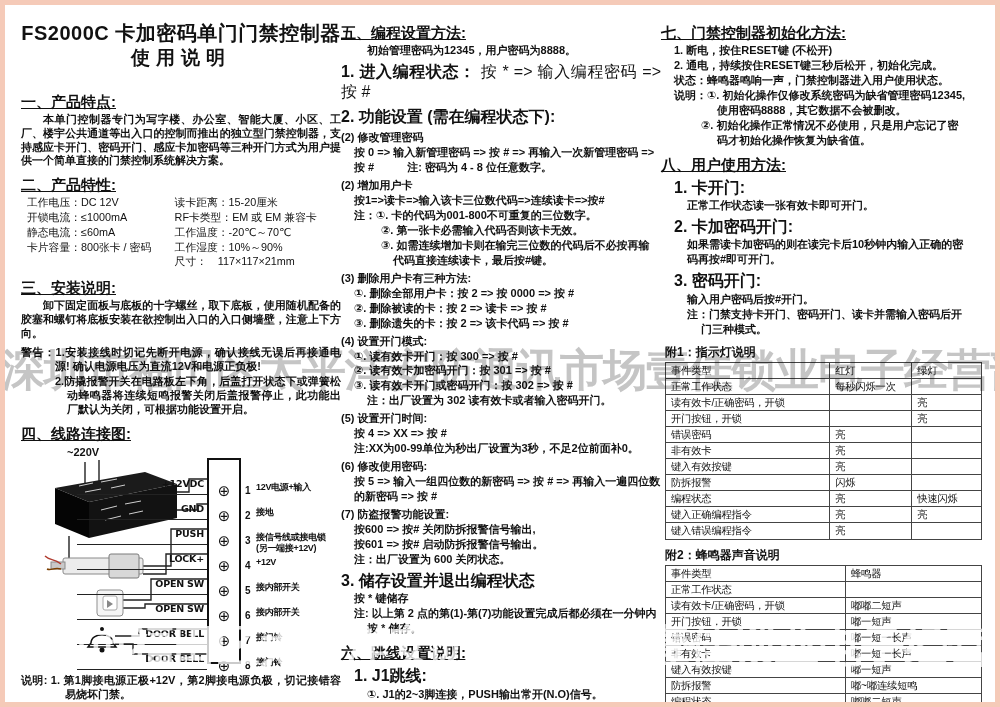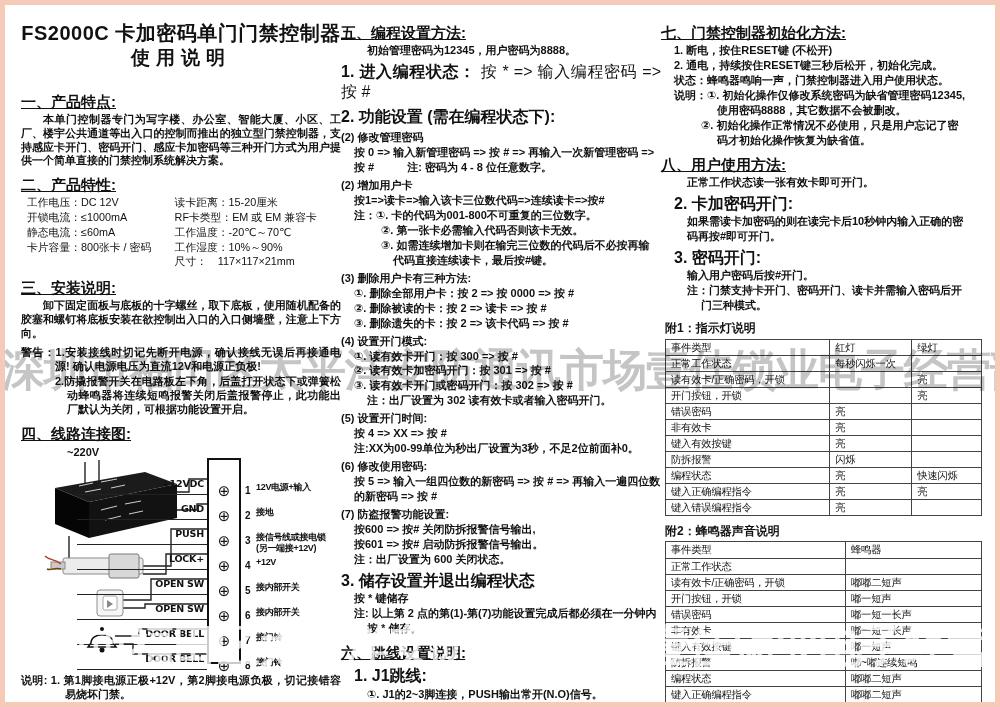--- a/index.html
+++ b/index.html
@@ -305,20 +305,21 @@
       <div class="h1" style="margin-top:10px">七、门禁控制器初始化方法:</div>
       <div class="p i1">1. 断电，按住RESET键 (不松开)</div>
       <div class="p i1">2. 通电，持续按住RESET键三秒后松开，初始化完成。</div>
       <div class="p i1">状态：蜂鸣器鸣响一声，门禁控制器进入用户使用状态。</div>
       <div class="p i1">说明：①. 初始化操作仅修改系统密码为缺省管理密码12345,</div>
       <div class="p i3" style="margin-left:56px">使用密码8888，其它数据不会被删改。</div>
       <div class="p i3">②. 初始化操作正常情况不必使用，只是用户忘记了密</div>
       <div class="p i3" style="margin-left:56px">码才初始化操作恢复为缺省值。</div>
 
       <div class="h1">八、用户使用方法:</div>
+      <div class="p sub i1">1. 卡开门:</div>
       <div class="p i2">正常工作状态读一张有效卡即可开门。</div>
       <div class="p sub i1">2. 卡加密码开门:</div>
       <div class="p i2">如果需读卡加密码的则在读完卡后10秒钟内输入正确的密</div>
       <div class="p i2">码再按#即可开门。</div>
       <div class="p sub i1">3. 密码开门:</div>
       <div class="p i2">输入用户密码后按#开门。</div>
       <div class="p i2">注：门禁支持卡开门、密码开门、读卡并需输入密码后开</div>
       <div class="p i3">门三种模式。</div>
 
       <div class="apdx">附1：指示灯说明</div>

